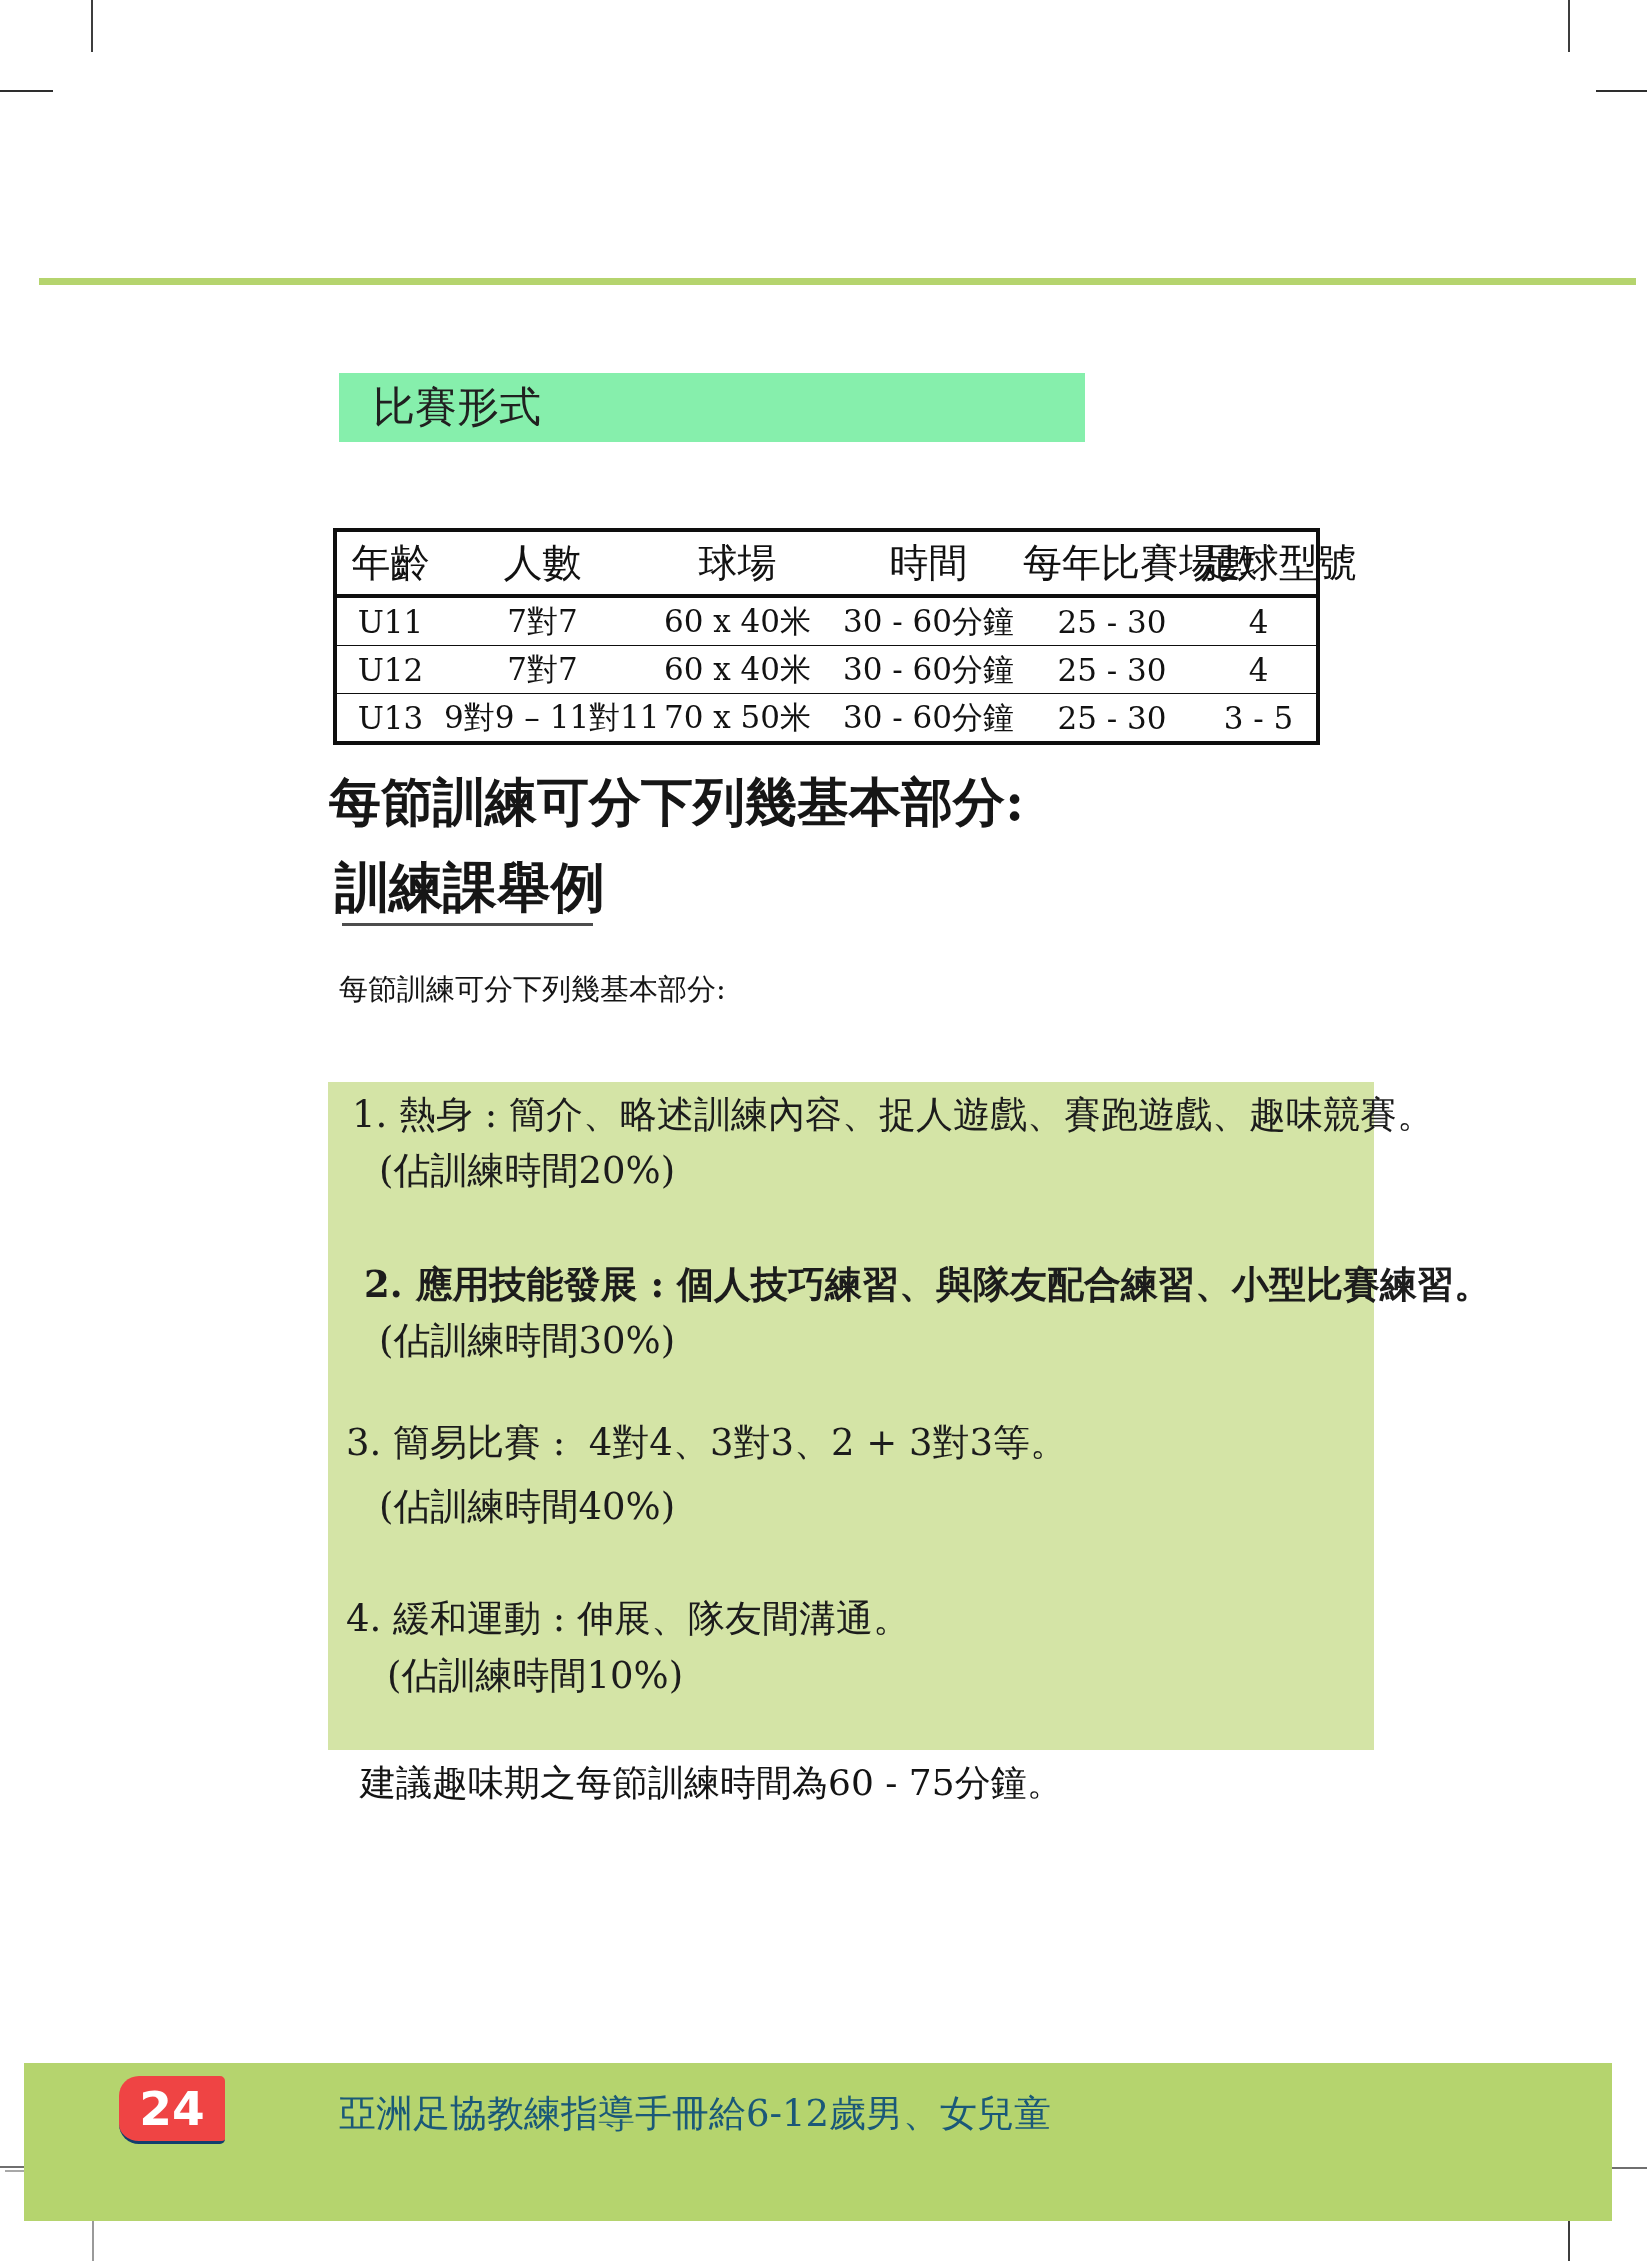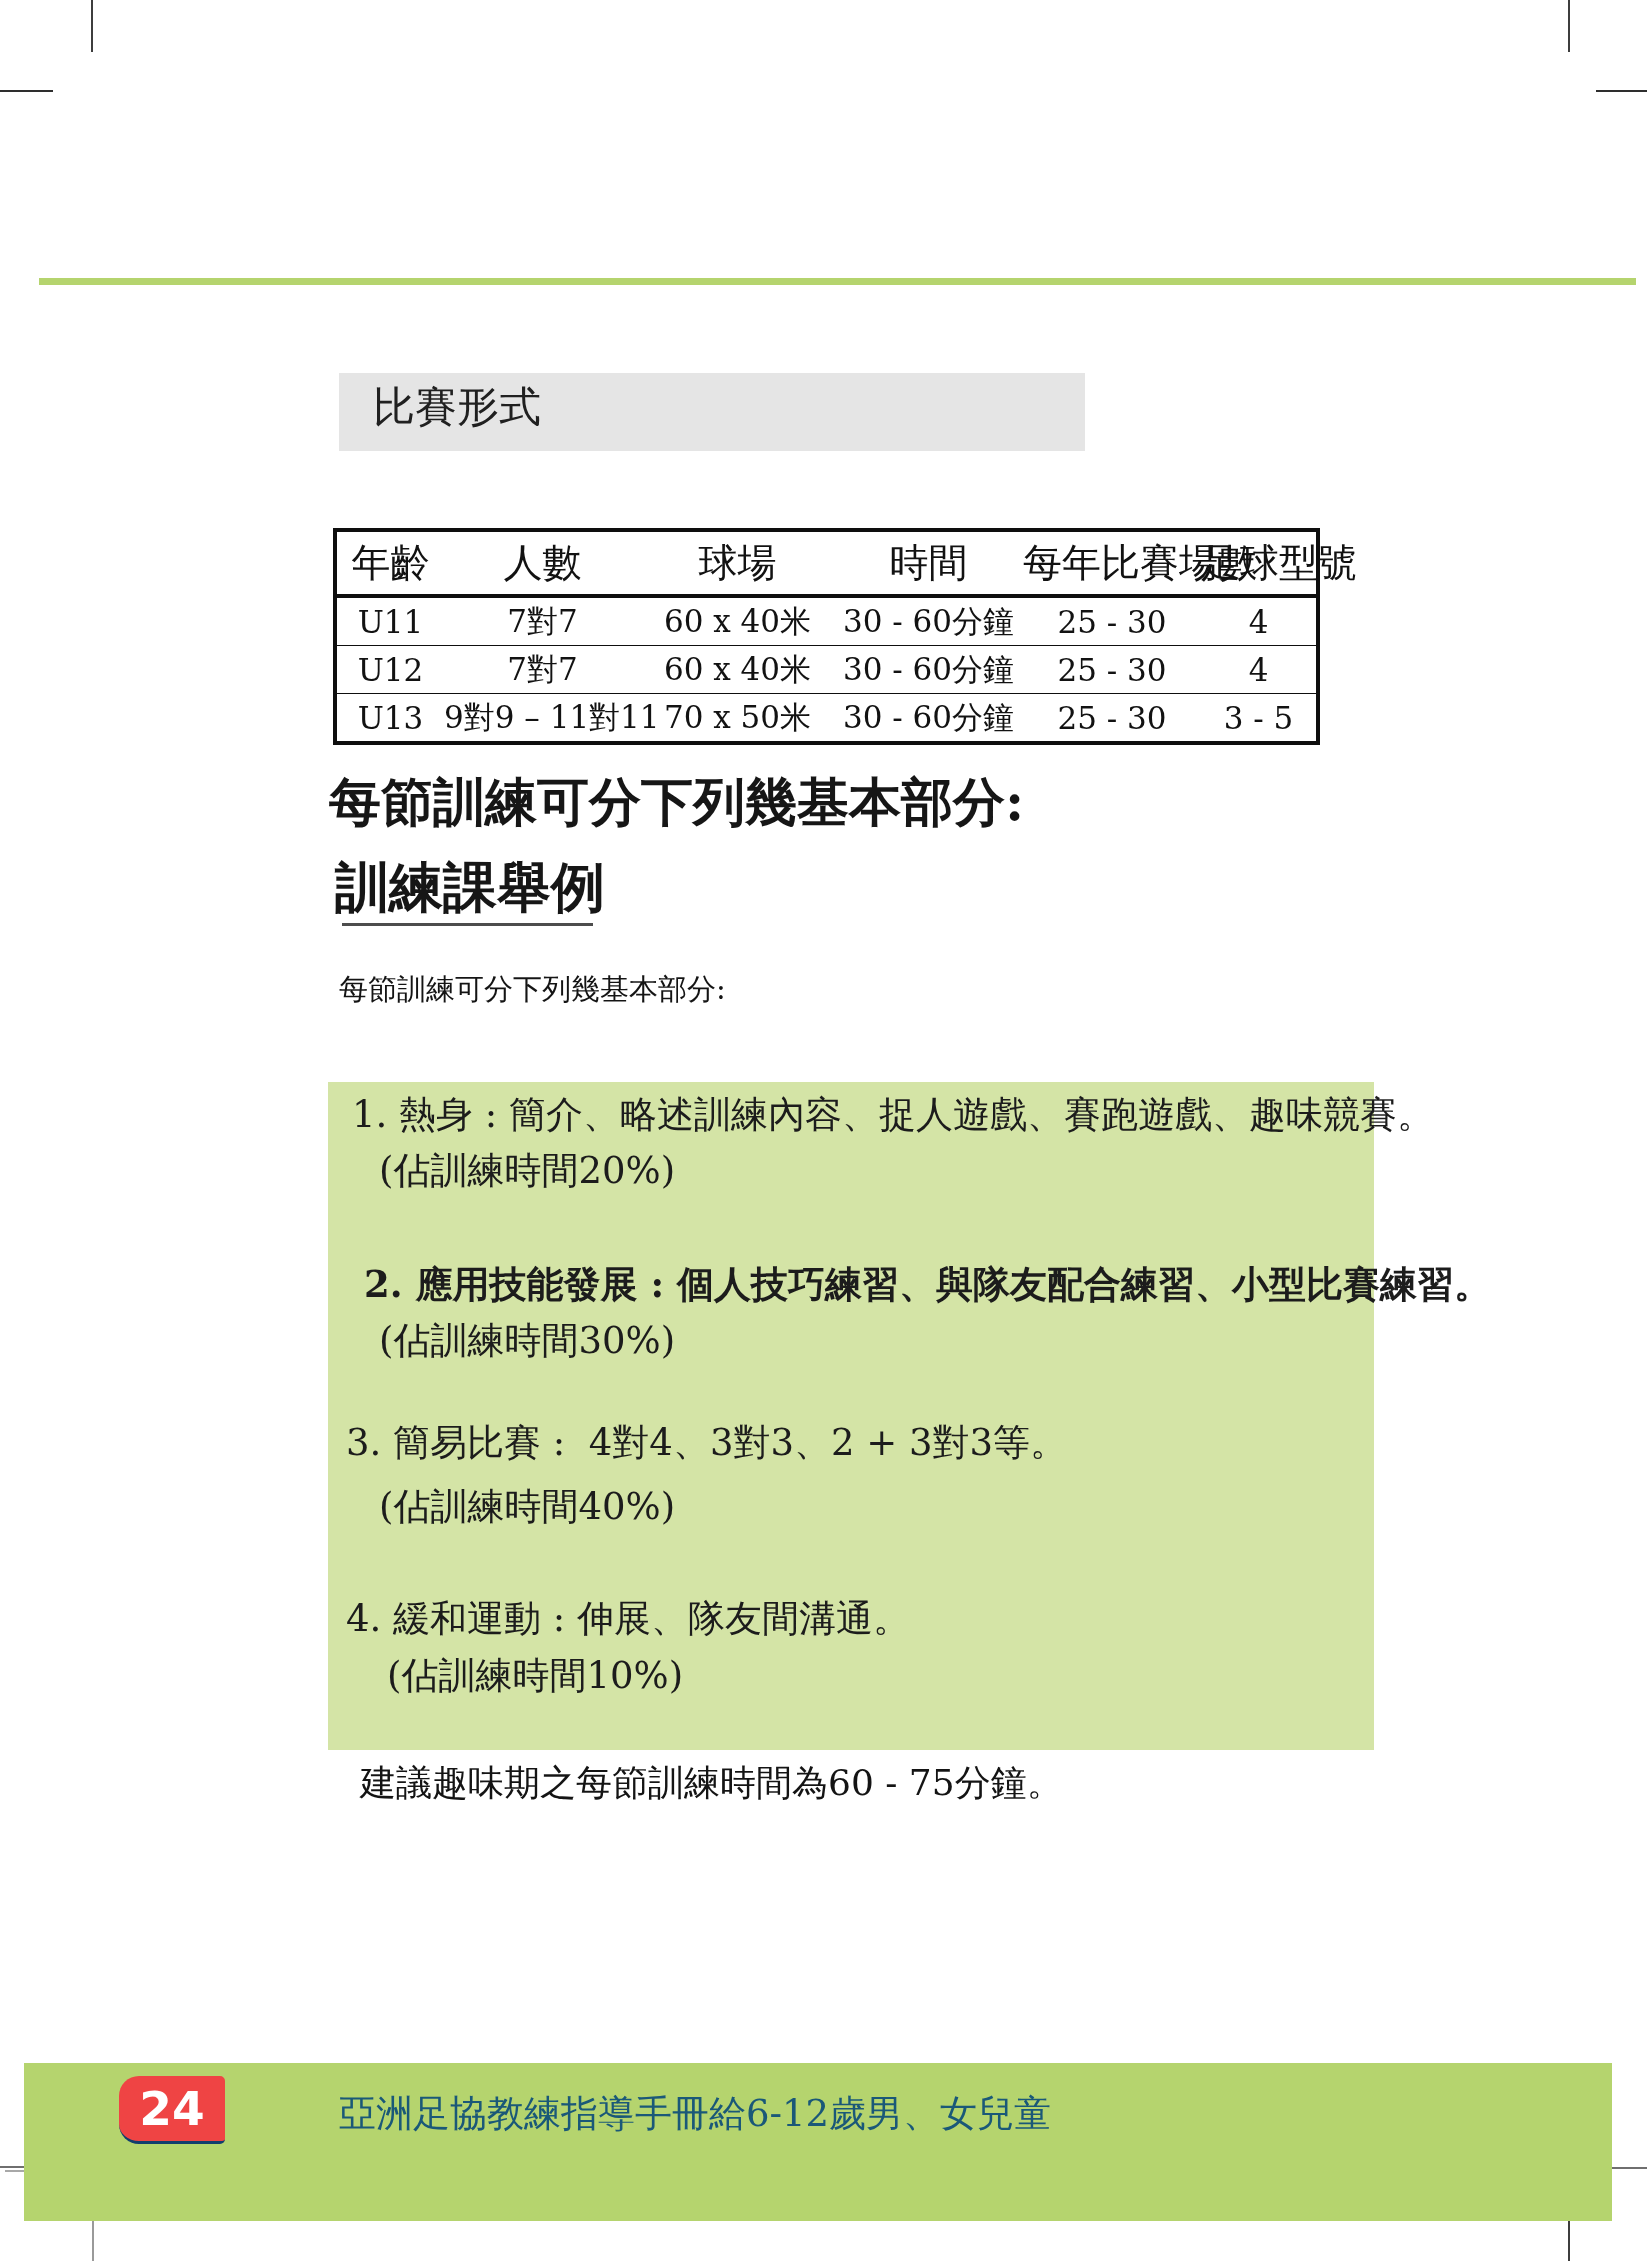--- a/index.html
+++ b/index.html
@@ -6,21 +6,21 @@
   .page{
     position:relative;width:1648px;height:2261px;background:#ffffff;overflow:hidden;
     font-family:"DejaVu Serif", serif;color:#1a1a1a;
   }
   
   .mark{position:absolute;background:#3d3d3d;}
   
   .top-rule{position:absolute;left:39px;top:278px;width:1597px;height:6.7px;background:#b5d46e;}
   
   .section-header{
-    position:absolute;left:339px;top:373px;width:746px;height:78px;background:#e5e5e5;
+    position:absolute;left:339px;top:373px;width:746px;height:69px;background:#86efac;
   }
   .section-header span{
     display:block;padding-left:34px;line-height:67px;font-size:42px;color:#202020;
   }
   
   .fmt-table{
     position:absolute;left:333px;top:528px;width:982px;
     border-collapse:collapse;table-layout:fixed;
   }
   .fmt-table th,.fmt-table td{

